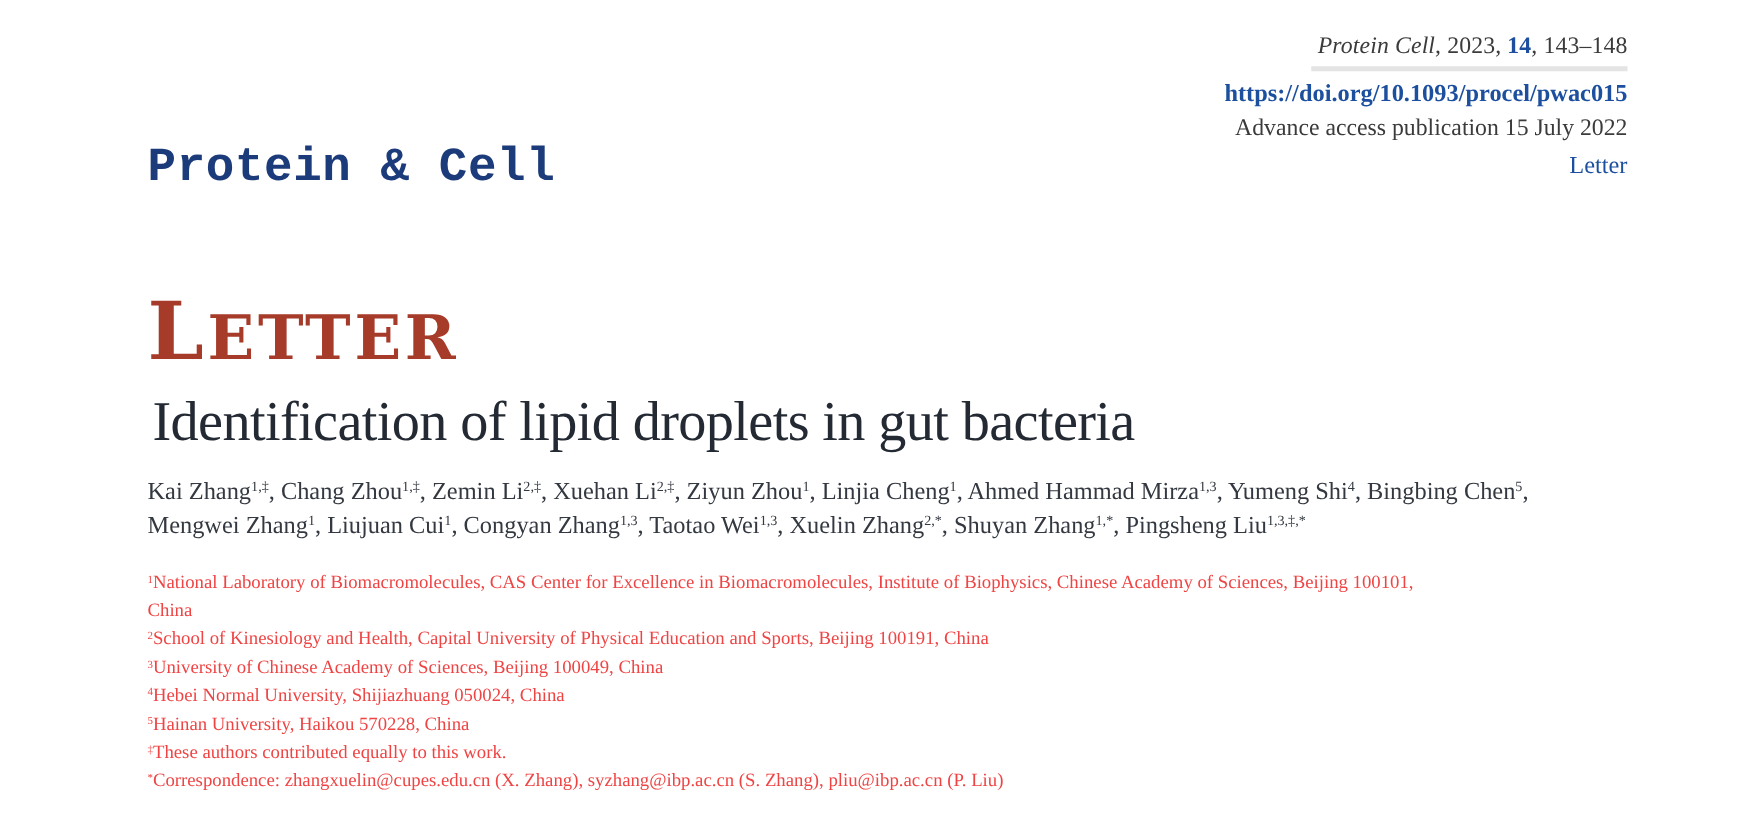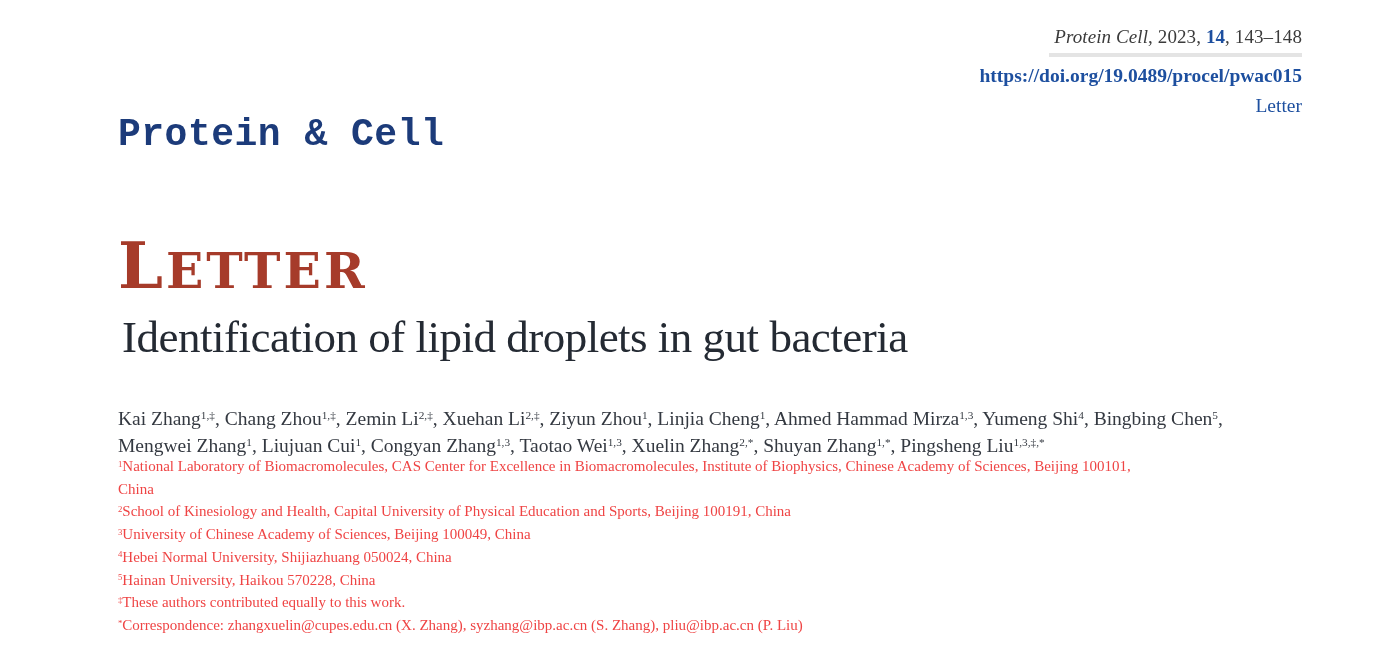--- a/index.html
+++ b/index.html
@@ -97,21 +97,20 @@
   
   .authors {
     position: absolute;
     left: 118px;
     top: 380px;
     width: 1265px;
     font-size: 19.5px;
     line-height: 27px;
     color: #343941;
     white-space: pre-line;
-    margin-top: 25px;
   }
 
   
   .affiliations {
     position: absolute;
     left: 118px;
     top: 455px;
     width: 1265px;
     font-size: 15px;
     line-height: 22.7px;
@@ -129,21 +128,22 @@
   }
 </style>
 </head>
 <body>
 
 <div class="page">
 
   <div class="header-right">
     <div class="citation"><span class="it">Protein Cell</span><span>, 2023, </span><span class="vol">14</span><span>, 143–148</span></div>
     <div class="rule"></div>
-    <div class="doi">https://doi.org/19.0489/procel/pwac015</div>
+    <div class="doi">https://doi.org/10.1093/procel/pwac015</div>
+    <div class="advance">Advance access publication 15 July 2022</div>
     <div class="type">Letter</div>
   </div>
 
   <div class="logo">Protein &amp; Cell</div>
 
   <h1 class="letter-heading">Letter</h1>
 
   <h2 class="article-title">Identification of lipid droplets in gut bacteria</h2>
 
   <div class="authors">Kai Zhang<sup>1,‡</sup>, Chang Zhou<sup>1,‡</sup>, Zemin Li<sup>2,‡</sup>, Xuehan Li<sup>2,‡</sup>, Ziyun Zhou<sup>1</sup>, Linjia Cheng<sup>1</sup>, Ahmed Hammad Mirza<sup>1,3</sup>, Yumeng Shi<sup>4</sup>, Bingbing Chen<sup>5</sup>,

